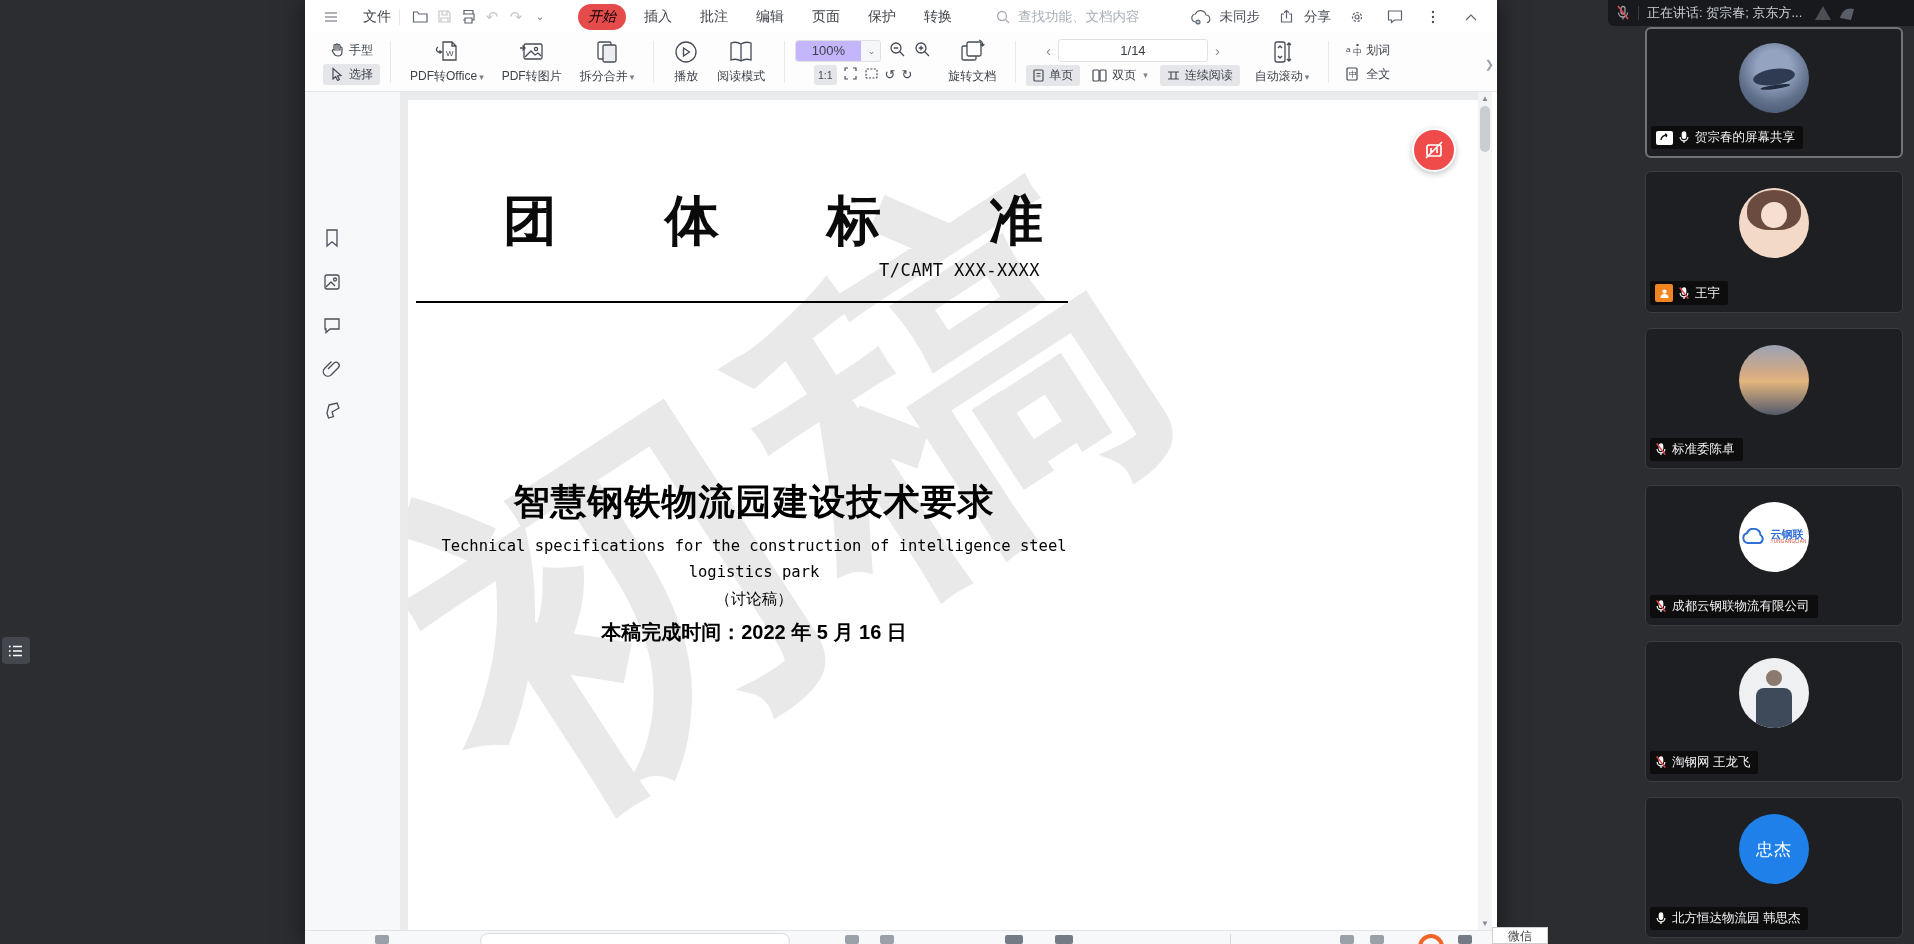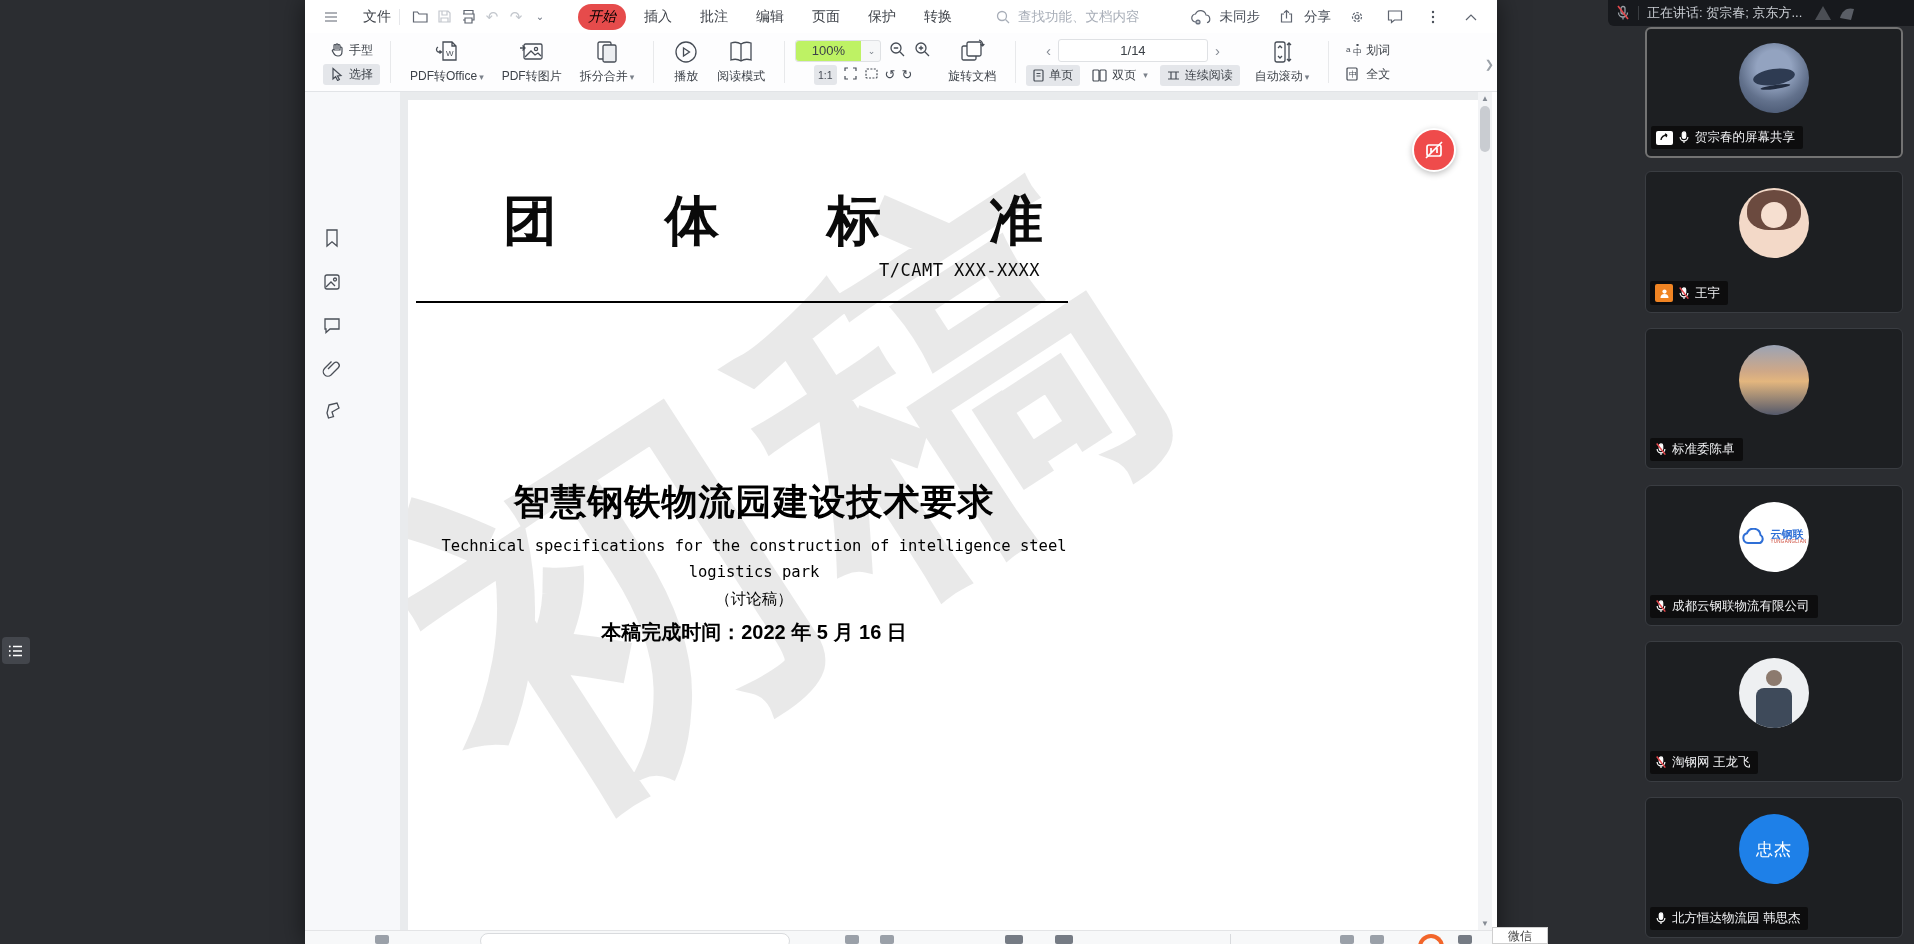--- a/index.html
+++ b/index.html
@@ -33,21 +33,21 @@
   .stack{display:flex;flex-direction:column;justify-content:center;gap:3px;}
   .rowbtn{display:flex;align-items:center;gap:5px;padding:2px 7px;border-radius:3px;white-space:nowrap;}
   .rowbtn svg{stroke:#464c55;fill:none;stroke-width:1.2;}
   .sel{background:#e4e6ea;}
   .bigbtn{display:flex;flex-direction:column;align-items:center;justify-content:center;gap:3px;
     padding:0 9px;white-space:nowrap;}
   .bigbtn svg{stroke:#464c55;fill:none;stroke-width:1.3;}
   .caret{font-size:9px;color:#7a8089;margin-left:2px;}
   .combo{width:86px;height:22px;border:1px solid #dfe1e4;border-radius:3px;background:#f6f7f8;
     display:flex;align-items:center;font-size:13px;color:#3d4249;}
-  .combo .val{flex:1;text-align:center;background:#bef264;border-radius:3px 0 0 3px;height:100%;
+  .combo .val{flex:1;text-align:center;background:#c4b5fd;border-radius:3px 0 0 3px;height:100%;
     display:flex;align-items:center;justify-content:center;}
   .minibox{height:20px;padding:0 4px;border-radius:3px;display:flex;align-items:center;justify-content:center;
     font-size:10.5px;color:#464c55;}
   .pageinput{width:150px;height:23px;border:1px solid #dfe1e4;border-radius:3px;text-align:center;
     font-size:13px;color:#3b4046;outline:none;background:#fff;font-family:"Liberation Sans",sans-serif;}
   .navchev{color:#868c95;font-size:15px;padding:0 7px;}
   .ribbon-expander{position:absolute;right:3px;top:58px;color:#9aa0a8;font-size:11px;}
   
   .leftstrip{position:absolute;left:0;top:92px;width:95px;bottom:14px;background:#f7f8fa;}
   .ls-ic{position:absolute;left:16px;width:22px;height:22px;}

